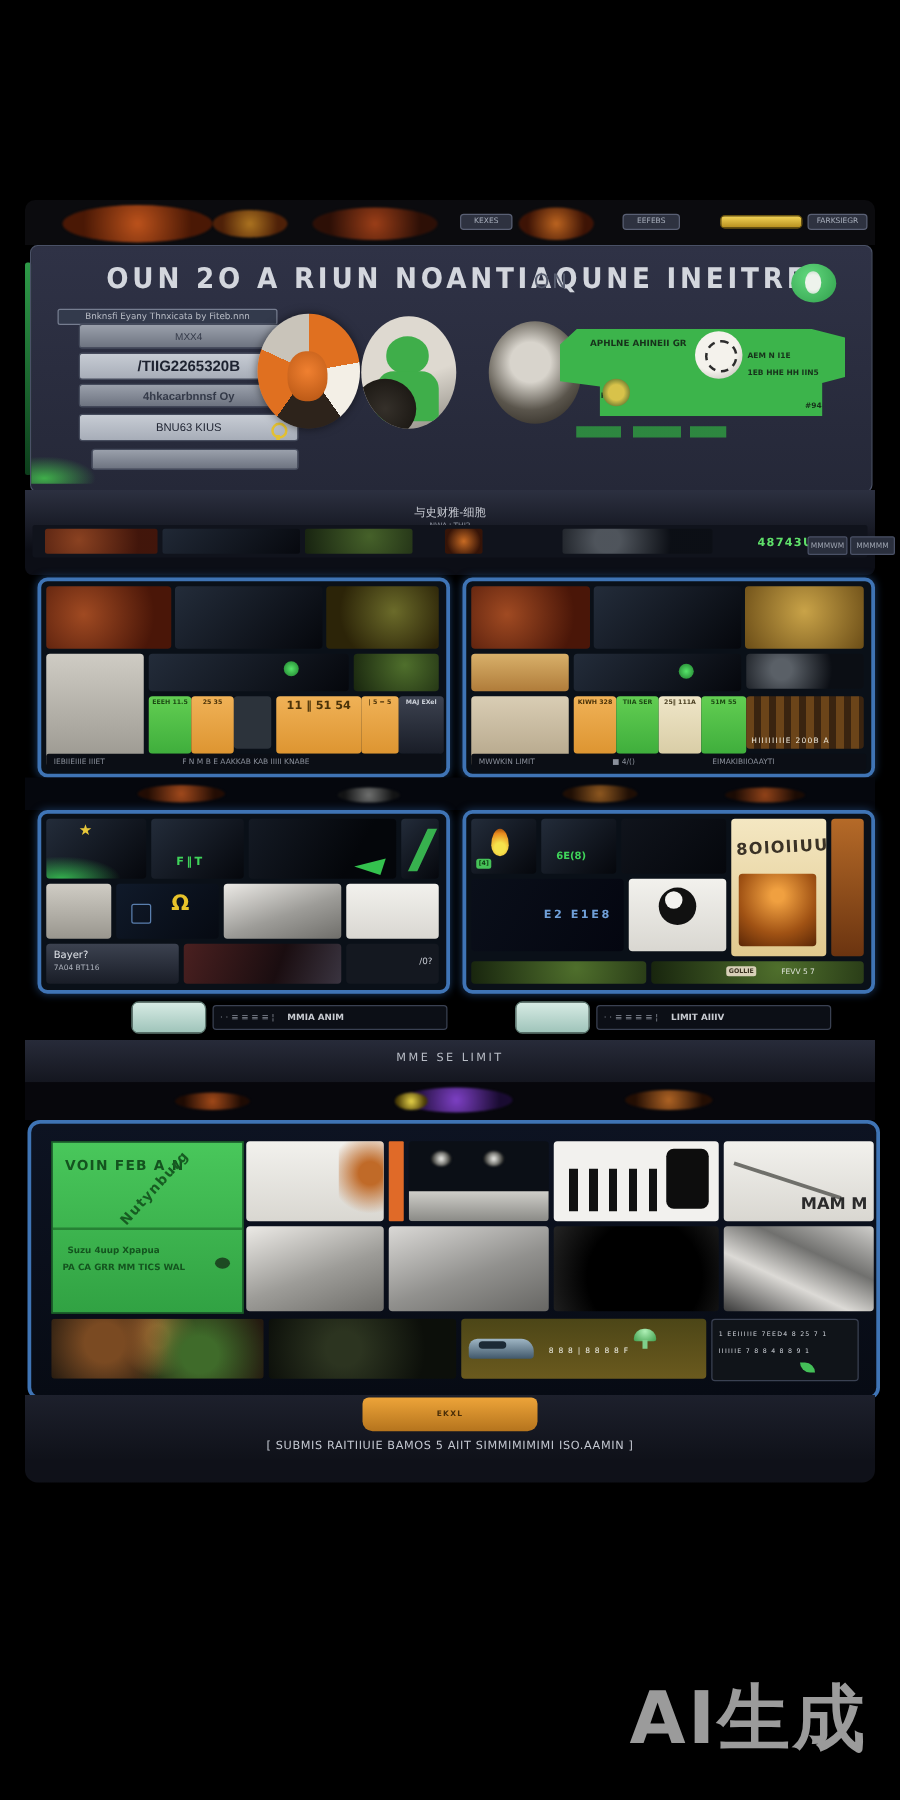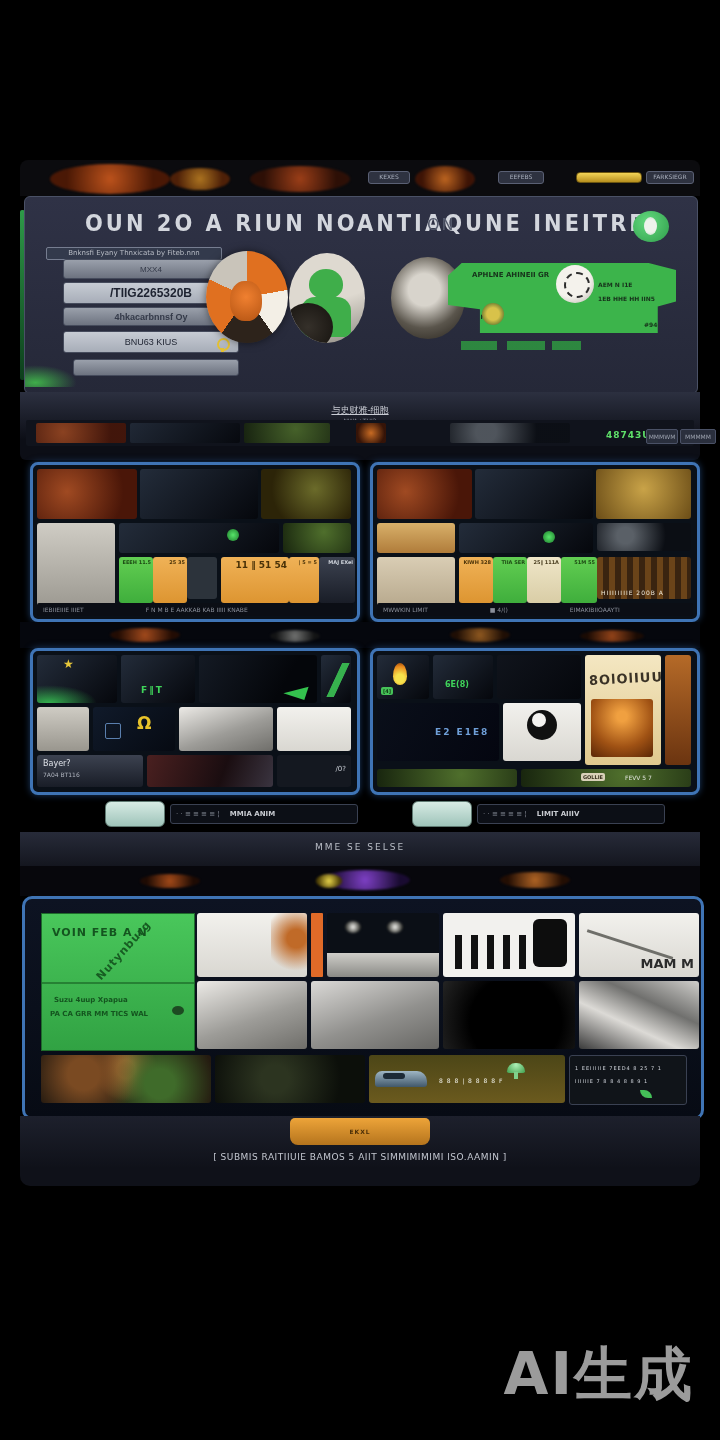--- a/index.html
+++ b/index.html
@@ -83,21 +83,21 @@
   .drapery{background:linear-gradient(160deg,#eceae6,#9d9c98 55%,#6f6e6a);}
   .smoke{background:linear-gradient(25deg,#3a3a3a,#dcdad6 38%,#70706e 65%,#cfcecb);}
   .nightcar{background:radial-gradient(circle at 30% 45%,#5a6067 12%,#0b0e14 60%);}
   .greendot{position:absolute;width:12px;height:12px;border-radius:50%;
     background:radial-gradient(circle,#57e56a,#1d7a2b);}
   .t-green{background:linear-gradient(180deg,#62ce52,#3fae3c);color:#1d4a14;}
   .t-orange{background:linear-gradient(180deg,#f0b257,#dd9531;);background:linear-gradient(180deg,#f0b257,#dd9531);color:#4a3208;}
   .t-cream{background:linear-gradient(180deg,#efe6c8,#d9cda6);color:#4a3e20;}
   .t-ghost{background:rgba(200,210,220,.18);}
   .t-darkg{background:linear-gradient(180deg,#3c4250,#191d27);color:#cdd2da;}
-  .tl{font-size:5px;font-weight:bold;line-height:1.5;padding:2px;text-align:right;word-break:break-all;}
+  .tl{font-size:5px;font-weight:bold;line-height:1.5;padding:2px;text-align:center;word-break:break-all;}
   .pfoot{position:absolute;left:4px;bottom:3px;height:13px;background:#0b0e15;border-radius:2px;
     color:#8a8f9a;font-size:6px;line-height:13px;white-space:nowrap;overflow:hidden;}
   .night-strip{left:20px;top:622px;width:680px;height:26px;background:#05070d;overflow:hidden;}
   .stripe-tile{background:repeating-linear-gradient(90deg,#6b4419 0 6px,#3a2410 6px 12px);}
   
   .arrow-green{position:absolute;width:0;height:0;border-left:22px solid transparent;
     border-bottom:14px solid #34c24e;transform:rotate(18deg);}
   .streak{position:absolute;left:4px;top:8px;width:26px;height:34px;
     background:linear-gradient(115deg,transparent 40%,#37b14e 42% 58%,transparent 60%);}
   .flame{position:absolute;left:16px;top:8px;width:14px;height:22px;border-radius:50% 50% 50% 50%/60% 60% 40% 40%;
@@ -199,21 +199,21 @@
     <div class="bl" style="left:18px;top:50px;font-size:6px;">F33 F UU</div>
     <div class="bl" style="left:196px;top:58px;font-size:6px;">#94C</div>
     <div class="banner-globe"></div>
     <div class="banner-shield"></div>
   </div>
   <div class="green-bits" style="left:436px;top:144px;"></div>
   <div class="abs glow-bl" style="left:0;top:168px;"></div>
 </div>
 
 <div class="abs status-strip">
-  <div class="scenter" style="top:12px;font-size:9px;text-decoration:underline;">与史财雅-细胞</div>
+  <div class="scenter" style="top:12px;font-size:9px;">与史财雅-细胞</div>
   <div class="scenter" style="top:25px;font-size:6px;color:#8a8f9c;">—NWA+THI2—</div>
   <div class="status-band"></div>
   <div class="sphoto copper" style="left:16px;width:90px;"></div>
   <div class="sphoto darkslate" style="left:110px;width:110px;"></div>
   <div class="sphoto foliage" style="left:224px;width:86px;"></div>
   <div class="sphoto" style="left:336px;width:30px;background:radial-gradient(circle,#e87a24,#3c1404 75%);"></div>
   <div class="sphoto nightcar" style="left:430px;width:120px;"></div>
   <div class="counter">48743U</div>
   <div class="scap" style="left:626px;top:37px;width:30px;"><span>MMMWM</span></div>
   <div class="scap" style="left:660px;top:37px;width:34px;"><span>MMMMM</span></div>
@@ -334,21 +334,21 @@
   <span>· ·  ≡ ≡ ≡ ≡ ¦</span>
   <b style="margin-left:8px;">MMIA ANIM</b>
 </div>
 <div class="pill" style="left:412px;top:801px;width:58px;"></div>
 <div class="slider" style="left:477px;top:804px;width:176px;">
   <span>· ·  ≡ ≡ ≡ ≡ ¦</span>
   <b style="margin-left:8px;">LIMIT AIIIV</b>
 </div>
 
 <div class="abs divider-strip">
-  <div class="scenter" style="top:10px;font-size:9px;letter-spacing:2px;color:#b9bdc6;">MME SE  SELSE</div>
+  <div class="scenter" style="top:10px;font-size:9px;letter-spacing:2px;color:#b9bdc6;">MME SE  LIMIT</div>
 </div>
 
 <div class="abs deco-strip">
   <div class="fire" style="left:300px;top:4px;width:90px;height:20px;background:radial-gradient(circle,#8a46d8,#1c0c36 75%);opacity:.9;"></div>
   <div class="fire" style="left:296px;top:8px;width:26px;height:14px;background:radial-gradient(circle,#e8d44a,#4a3c06 75%);"></div>
   <div class="fire" style="left:120px;top:8px;width:60px;height:14px;background:radial-gradient(circle,#c85a1c,#240c02 75%);opacity:.8;"></div>
   <div class="fire" style="left:480px;top:6px;width:70px;height:16px;background:radial-gradient(circle,#d87a2a,#2a1002 75%);opacity:.8;"></div>
 </div>
 
 <div class="abs bottom-panel">

